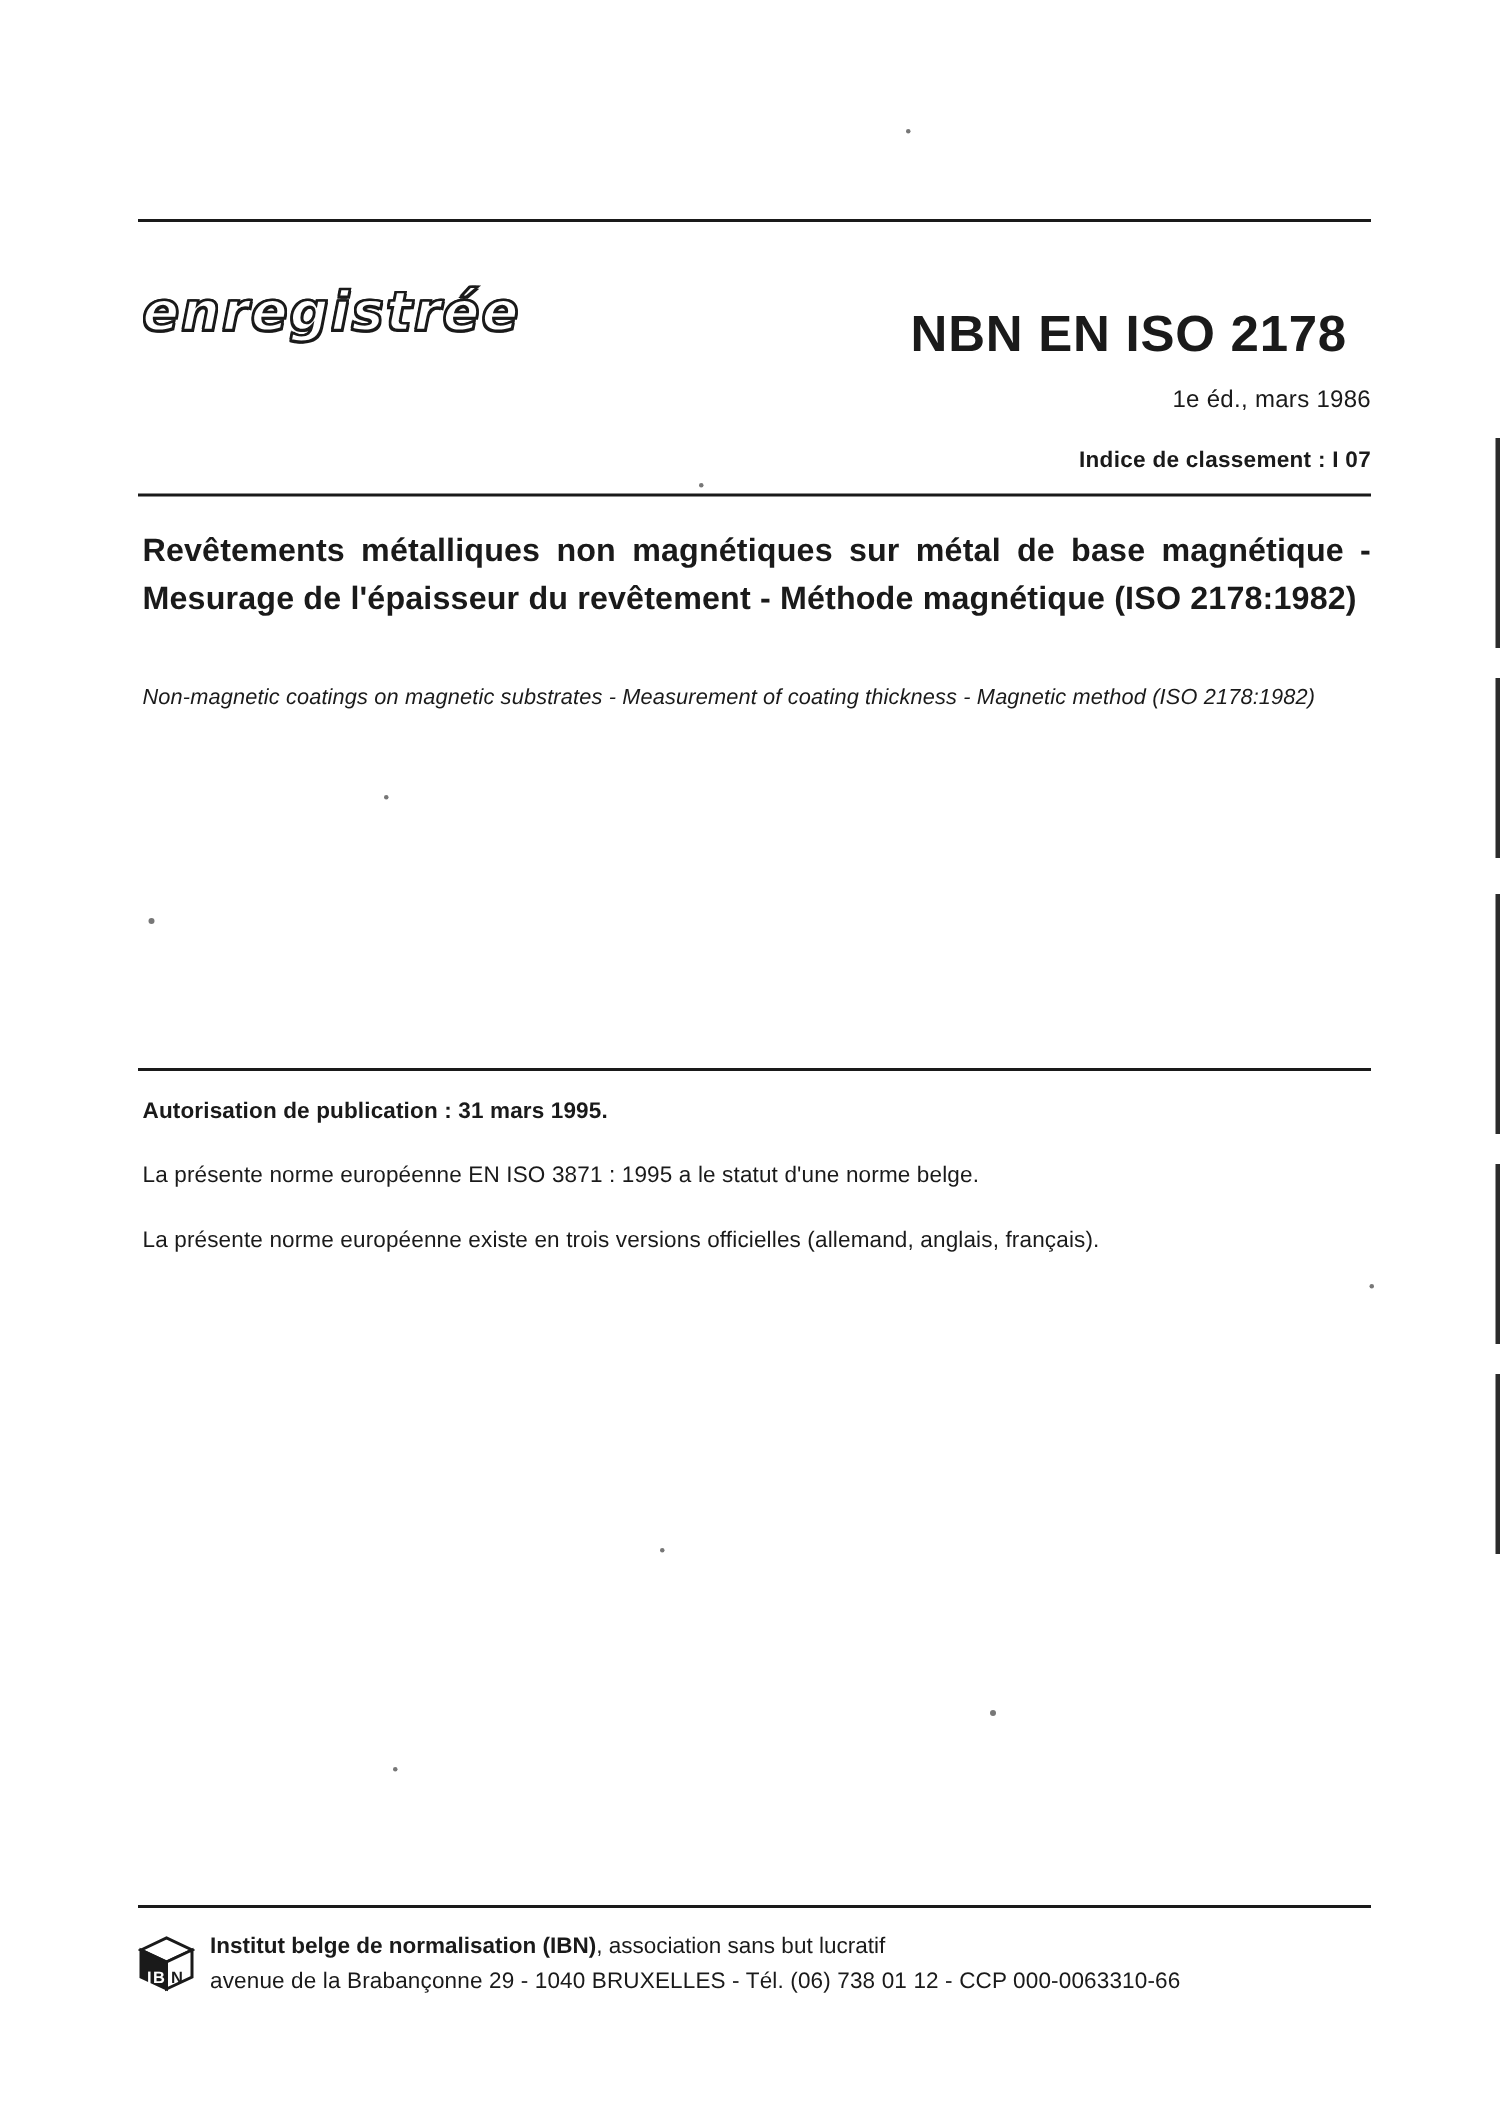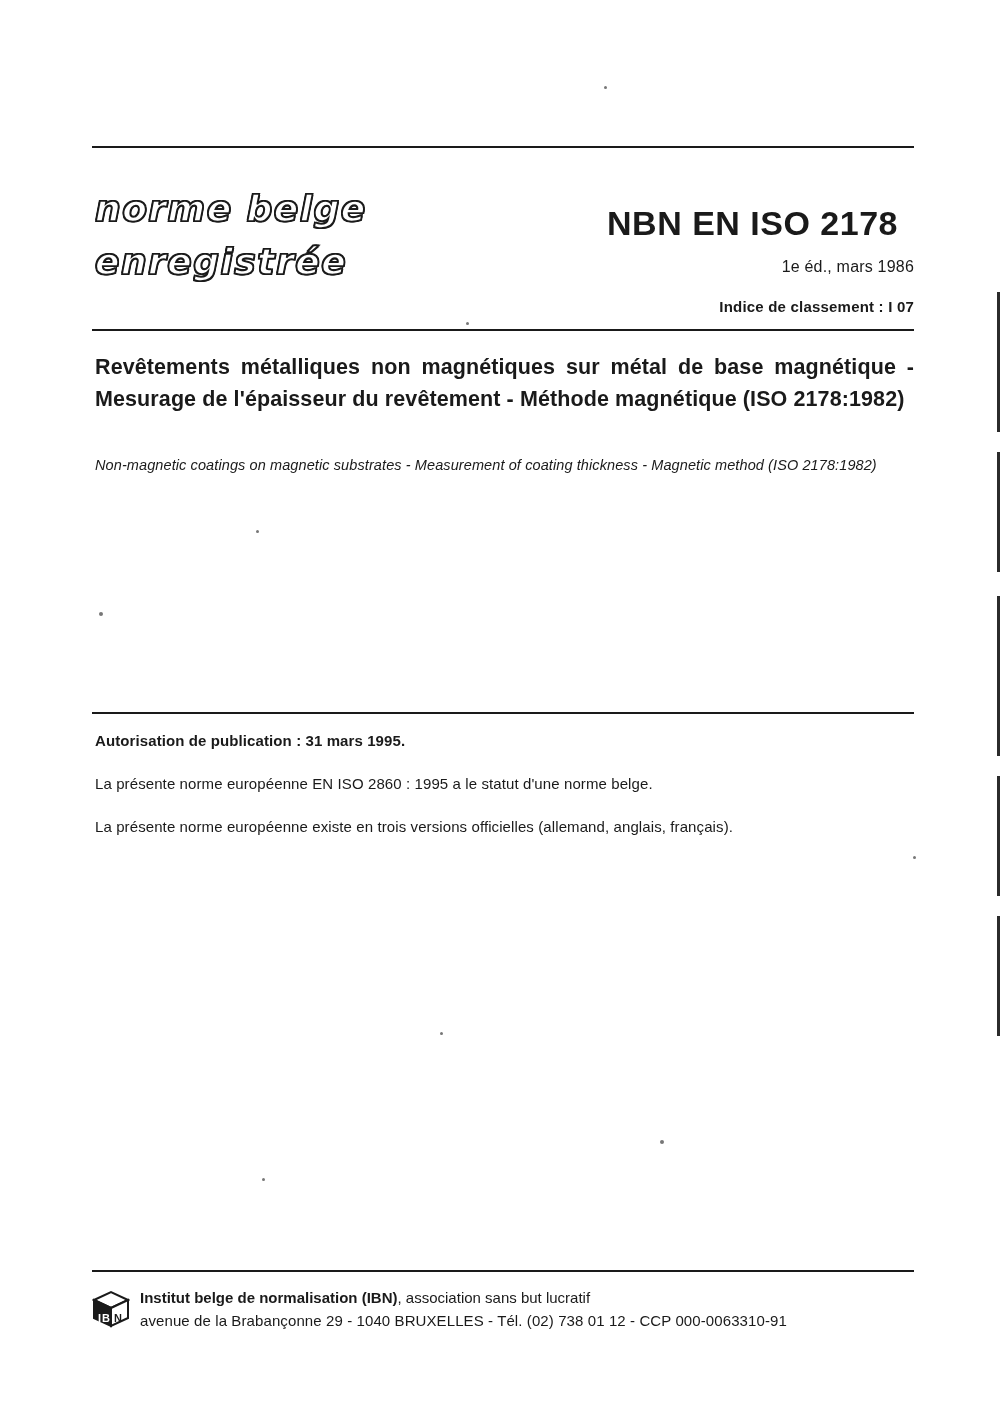--- a/index.html
+++ b/index.html
@@ -198,52 +198,51 @@
   <div class="edge-mark" style="top:596px; height:160px;"></div>
   <div class="edge-mark" style="top:776px; height:120px;"></div>
   <div class="edge-mark" style="top:916px; height:120px;"></div>
 
   <div class="rule rule-top"></div>
   <div class="rule rule-mid"></div>
   <div class="rule rule-block"></div>
   <div class="rule rule-footer"></div>
 
   <div class="masthead">
-    <div class="outline-word">norme belge</div>
     <div class="outline-word">enregistrée</div>
   </div>
 
   <div class="refblock">
     <div class="ref-number">NBN EN ISO 2178</div>
     <div class="ref-edition">1e éd., mars 1986</div>
     <div class="ref-indice">Indice de classement : I 07</div>
   </div>
 
   <div class="title-fr">Revêtements métalliques non magnétiques sur métal de base magnétique - Mesurage de l'épaisseur du revêtement - Méthode magnétique (ISO 2178:1982)</div>
   <div class="title-en">Non-magnetic coatings on magnetic substrates - Measurement of coating thickness - Magnetic method (ISO 2178:1982)</div>
 
   <div class="auth">
     <p class="auth-line-bold">Autorisation de publication : 31 mars 1995.</p>
-    <p class="auth-line">La présente norme européenne EN ISO 2860 : 1995 a le statut d'une norme belge.</p>
+    <p class="auth-line">La présente norme européenne EN ISO 3871 : 1995 a le statut d'une norme belge.</p>
     <p class="auth-line">La présente norme européenne existe en trois versions officielles (allemand, anglais, français).</p>
   </div>
 
   <div class="footer">
     <div class="footer-org">
       <span class="ibn-logo">
         <svg width="38" height="38" viewBox="0 0 38 38" aria-hidden="true">
           <polygon points="2,10 19,2 36,10 19,18" fill="#ffffff" stroke="#1a1a1a" stroke-width="2"></polygon>
           <polygon points="2,10 19,18 19,36 2,28" fill="#1a1a1a" stroke="#1a1a1a" stroke-width="2"></polygon>
           <polygon points="36,10 19,18 19,36 36,28" fill="#ffffff" stroke="#1a1a1a" stroke-width="2"></polygon>
           <text x="6" y="32" font-family="Liberation Sans, sans-serif" font-size="11" font-weight="700" fill="#ffffff">I</text>
           <text x="10" y="32" font-family="Liberation Sans, sans-serif" font-size="11" font-weight="700" fill="#ffffff">B</text>
           <text x="22" y="32" font-family="Liberation Sans, sans-serif" font-size="11" font-weight="700" fill="#1a1a1a">N</text>
         </svg>
       </span>
       <div class="footer-text">
         <p class="footer-line1"><b>Institut belge de normalisation (IBN)</b><span>, association sans but lucratif</span></p>
-        <p class="footer-line2">avenue de la Brabançonne 29  -  1040 BRUXELLES  -  Tél. (02) 738 01 12  -  CCP 000-0063310-91</p>
+        <p class="footer-line2">avenue de la Brabançonne 29  -  1040 BRUXELLES  -  Tél. (06) 738 01 12  -  CCP 000-0063310-66</p>
       </div>
     </div>
   </div>
 
 
 </div>
 
 </body></html>

